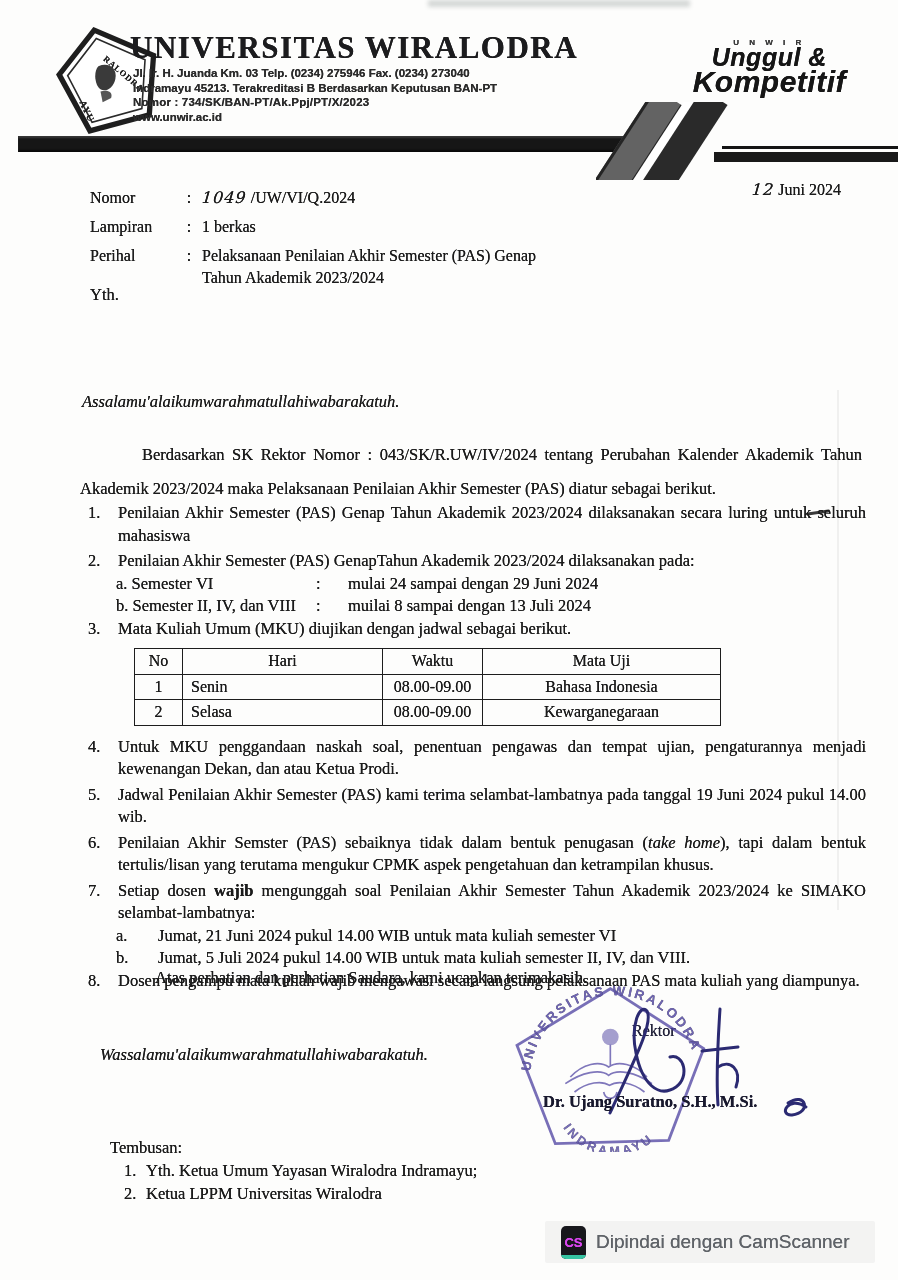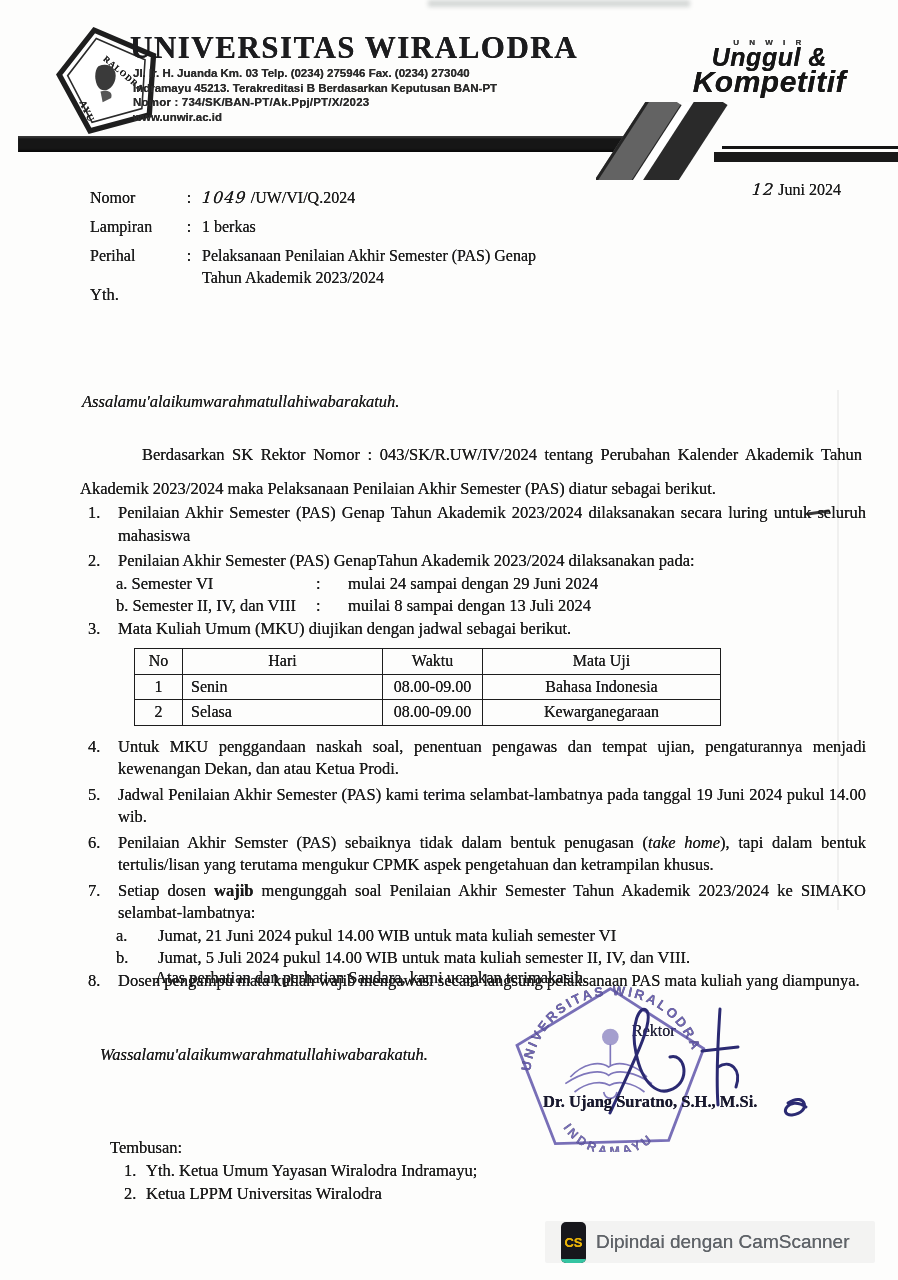--- a/index.html
+++ b/index.html
@@ -97,22 +97,22 @@
   .sig-name{position:absolute;left:543px;top:1092px;font-size:16.5px;font-weight:bold;color:#19192e;white-space:nowrap;}
 
   
   .tembusan{position:absolute;left:110px;top:1136px;font-size:16.5px;line-height:23px;}
   .tembusan .trow{display:flex;}
   .tembusan .tnum{width:36px;padding-left:14px;flex:none;}
 
   
   .cam-bar{position:absolute;left:545px;top:1221px;width:330px;height:42px;background:#f3f3f2;
     display:flex;align-items:center;gap:10px;padding-left:16px;border-radius:2px;}
-  .cs-badge{width:25px;height:41px;background:#17171c;border-radius:5px;position:relative;
-    color:#eab308;font-family:"Liberation Sans", sans-serif;font-weight:bold;font-size:13px;
+  .cs-badge{width:25px;height:33px;background:#17171c;border-radius:5px;position:relative;
+    color:#d946ef;font-family:"Liberation Sans", sans-serif;font-weight:bold;font-size:13px;
     display:flex;align-items:center;justify-content:center;overflow:hidden;}
   .cs-badge::after{content:"";position:absolute;left:0;right:0;bottom:0;height:4px;background:#35c4a2;}
   .cam-text{font-family:"Liberation Sans", sans-serif;font-size:19px;color:#5f6368;}
 </style>
 </head>
 <body>
 
 <div class="doc txt">
 
   <div class="top-smudge"></div>

